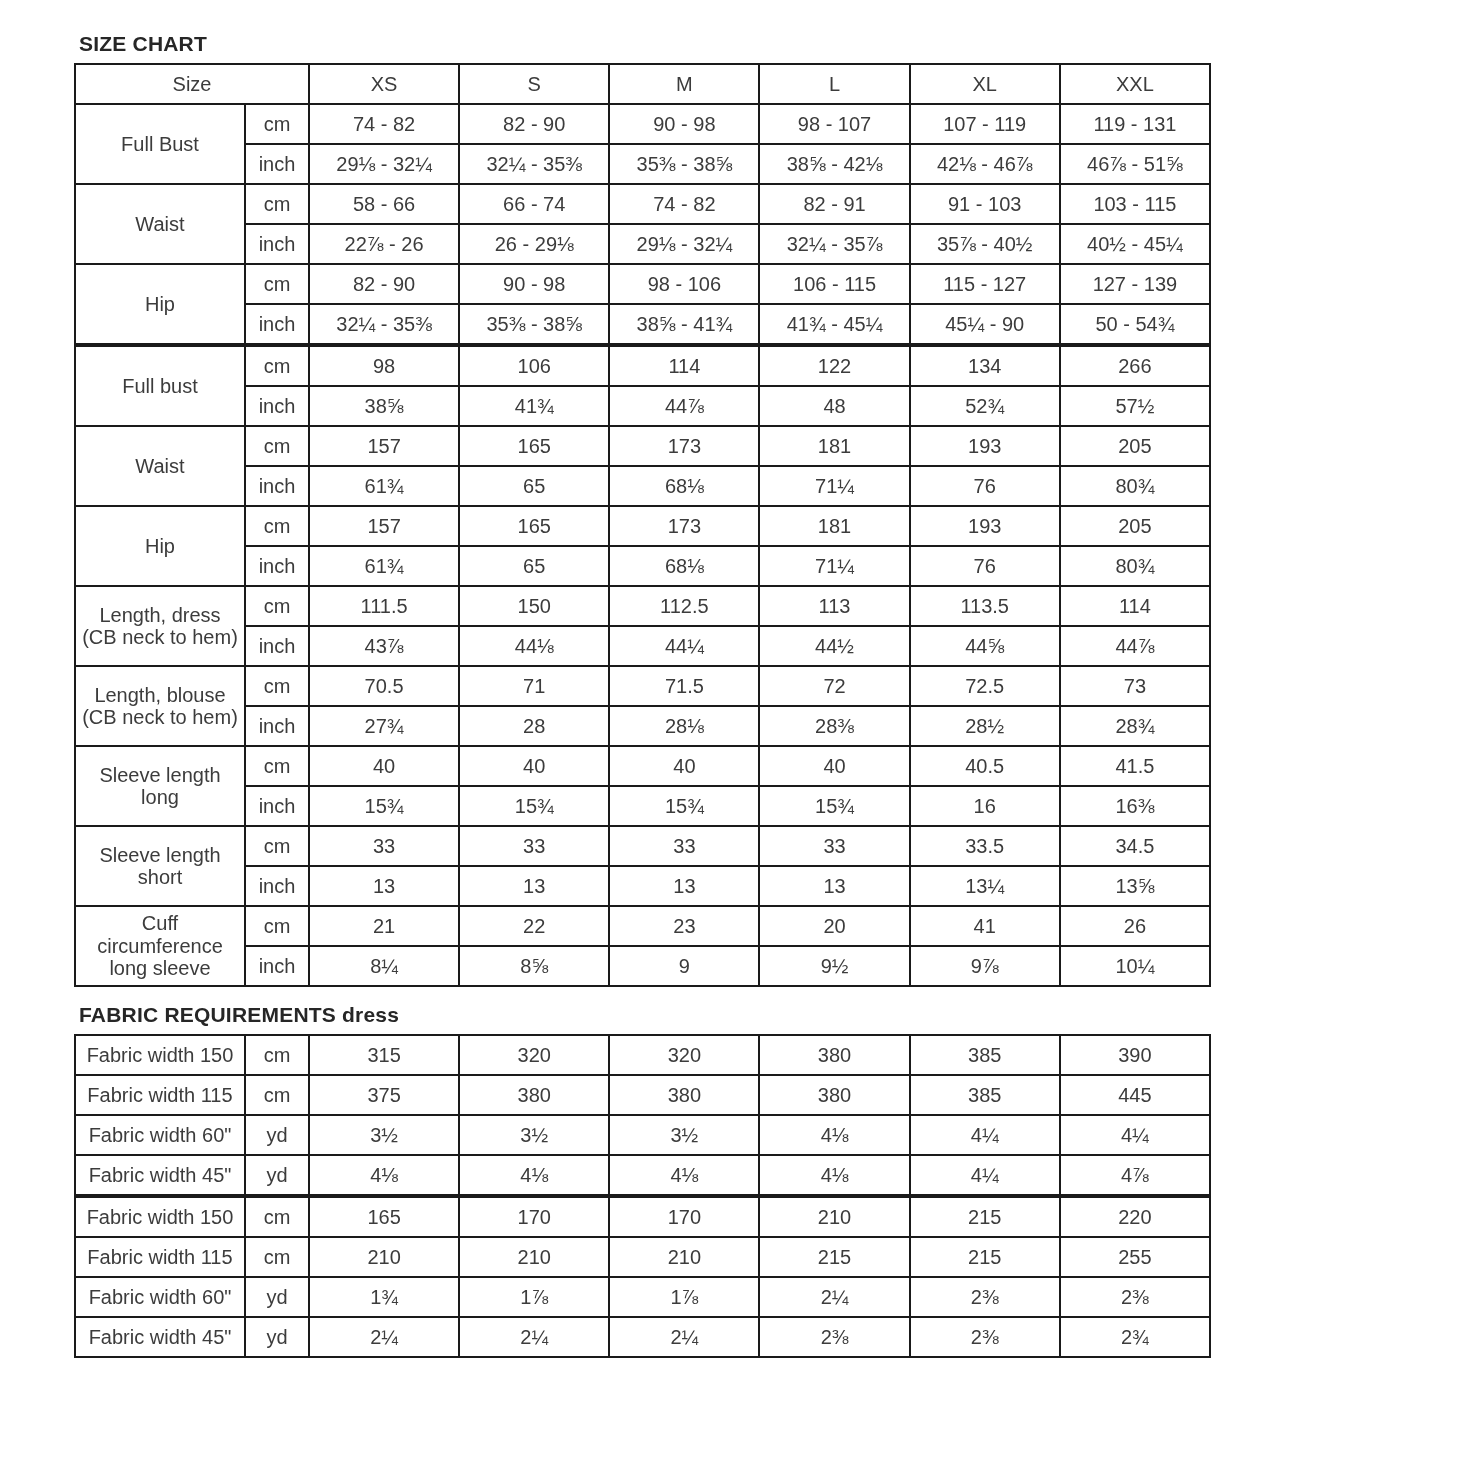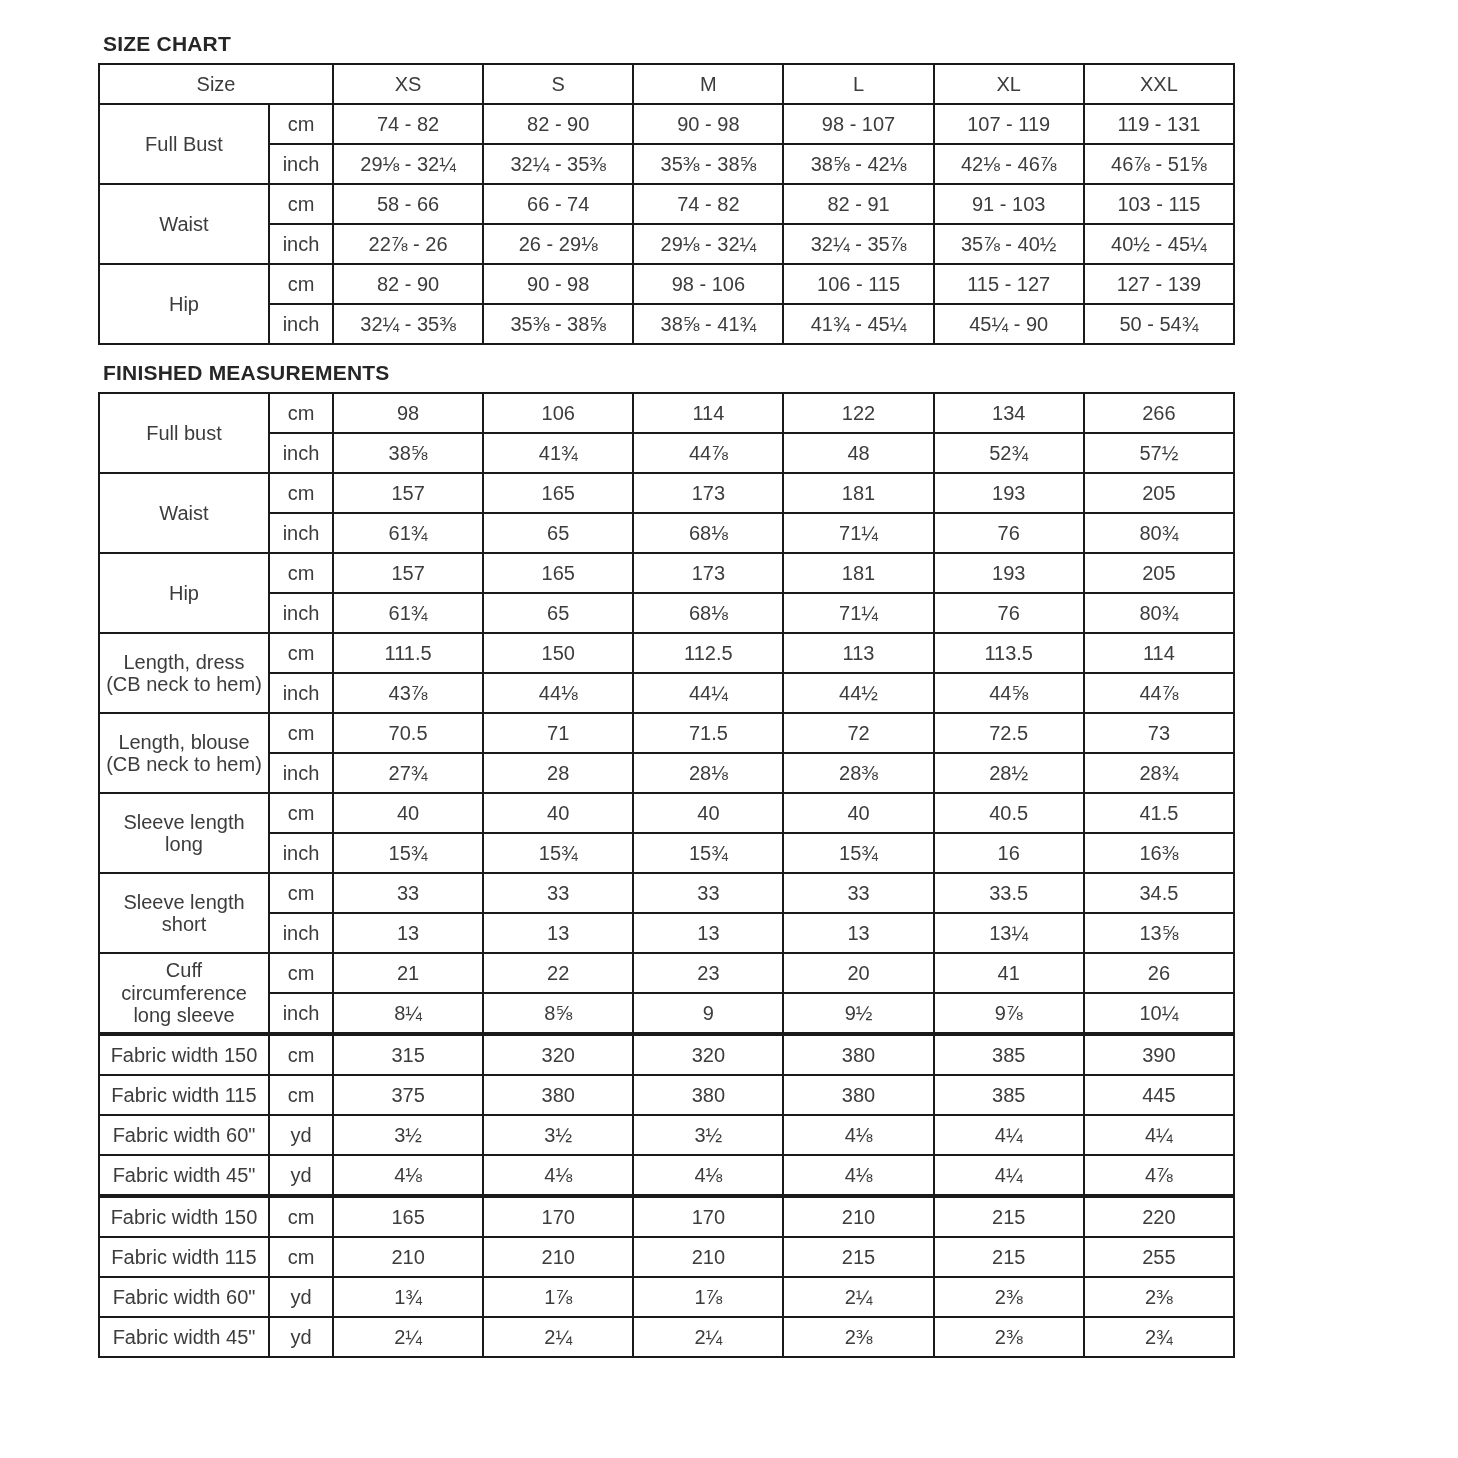--- a/index.html
+++ b/index.html
@@ -7,21 +7,21 @@
     padding: 0;
     background: #ffffff;
   }
   body {
     width: 1458px;
     height: 1458px;
     font-family: "Liberation Sans", "DejaVu Sans", sans-serif;
     color: #3c3c3c;
   }
   .page {
-    padding: 16px 0 0 98px;
+    padding: 16px 0 0 74px;
   }
   .section-title {
     font-size: 21px;
     font-weight: 700;
     color: #262626;
     margin: 17px 0 9px 5px;
     line-height: 1;
     letter-spacing: 0.2px;
   }
   table.chart-table {
@@ -130,21 +130,20 @@
           <td class="value-cell">32¼ - 35⅜</td>
           <td class="value-cell">35⅜ - 38⅝</td>
           <td class="value-cell">38⅝ - 41¾</td>
           <td class="value-cell">41¾ - 45¼</td>
           <td class="value-cell">45¼ - 90</td>
           <td class="value-cell">50 - 54¾</td>
         </tr>
       </tbody>
   </table>
 
-  <h2 class="section-title">FINISHED MEASUREMENTS</h2>
   <table class="chart-table">
     <colgroup>
       <col class="col-label">
         <col class="col-unit">
       <col>
         <col>
         <col>
         <col>
         <col>
         <col>
@@ -303,20 +302,21 @@
           <td class="value-cell">8¼</td>
           <td class="value-cell">8⅝</td>
           <td class="value-cell">9</td>
           <td class="value-cell">9½</td>
           <td class="value-cell">9⅞</td>
           <td class="value-cell">10¼</td>
         </tr>
       </tbody>
   </table>
 
+  <h2 class="section-title">FABRIC REQUIREMENTS dress</h2>
   <table class="chart-table">
     <colgroup>
       <col class="col-label">
         <col class="col-unit">
       <col>
         <col>
         <col>
         <col>
         <col>
         <col>

